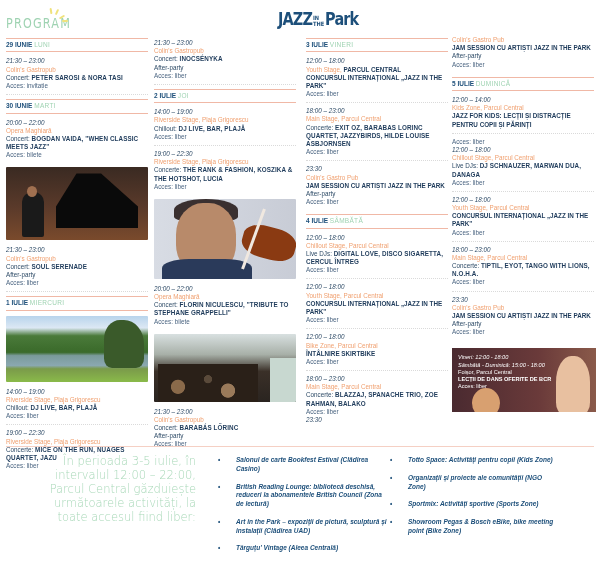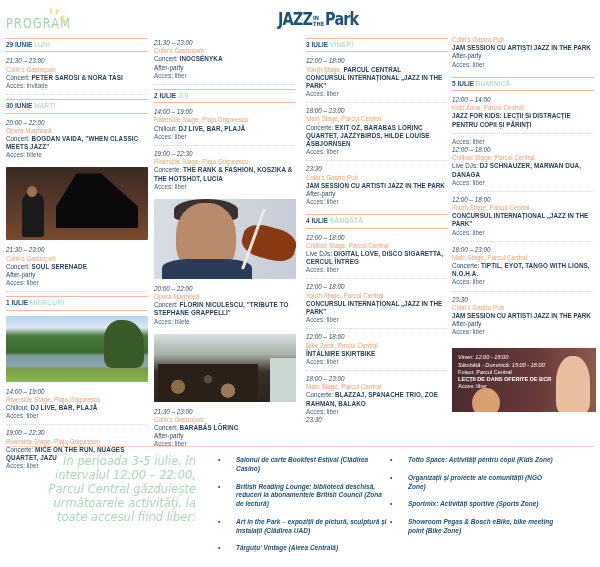--- a/index.html
+++ b/index.html
@@ -48,21 +48,21 @@
   .photo-cafe .people { position: absolute; left: 4px; top: 30px; width: 100px; height: 38px; background: radial-gradient(circle at 20% 60%, #8a6a4a 8%, transparent 9%), radial-gradient(circle at 50% 40%, #5a4a3a 7%, transparent 8%), radial-gradient(circle at 70% 70%, #9a7a5a 9%, transparent 10%), #2a2018; }
 
   .promo { width: 144px; height: 64px; margin-top: 8px; background: linear-gradient(90deg,#4a2a30 0%,#6a3a3a 60%,#8a5a4a 100%); position: relative; color: #ffffff; padding: 6px 0 0 6px; font-size: 5.6px; line-height: 1.3; overflow: hidden; }
   .promo .dancer { position: absolute; right: 6px; top: 8px; width: 34px; height: 58px; background: #e8c0a0; border-radius: 45% 45% 20% 20%; }
   .promo .dancer2 { position: absolute; left: 20px; top: 40px; width: 28px; height: 30px; background: #d8a070; border-radius: 50%; }
   .promo .ptime { font-style: italic; position: relative; z-index: 1; }
   .promo .ptitle { font-weight: bold; position: relative; z-index: 1; }
   .promo .pacc { position: relative; z-index: 1; }
 
   .bottom-sep { position: absolute; left: 6px; top: 446px; width: 588px; border-top: 1px solid #f5d0c4; }
-  .info-text { position: absolute; left: 40px; top: 454px; width: 156px; text-align: right; font-family: "DejaVu Sans", sans-serif; color: #a8d8b8; font-size: 11.5px; line-height: 1.22; font-weight: 300; font-style: italic; }
+  .info-text { position: absolute; left: 40px; top: 454px; width: 156px; text-align: right; font-family: "DejaVu Sans", sans-serif; color: #a8d8b8; font-size: 11.5px; line-height: 1.22; font-weight: 300; }
   .bullets { position: absolute; top: 456px; width: 170px; list-style: none; }
   #bul1 { left: 218px; }
   #bul2 { left: 390px; }
   .bullets li { position: relative; padding-left: 18px; font-style: italic; font-size: 6.5px; line-height: 1.35; color: #1d4f7a; font-weight: bold; margin-bottom: 9px; }
   .bullets li::before { content: "•"; position: absolute; left: 0; top: 0; font-style: normal; color: #1d4f7a; }
 </style>
 </head>
 <body>
 
 <div class="header">

